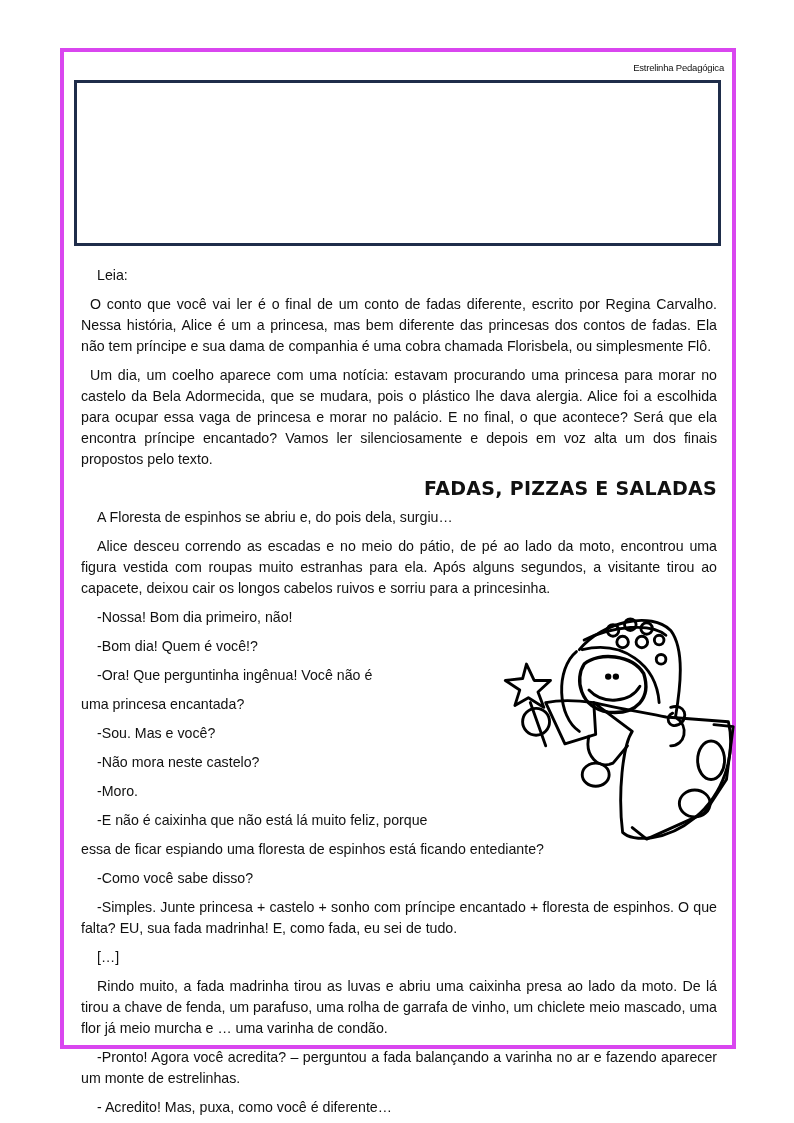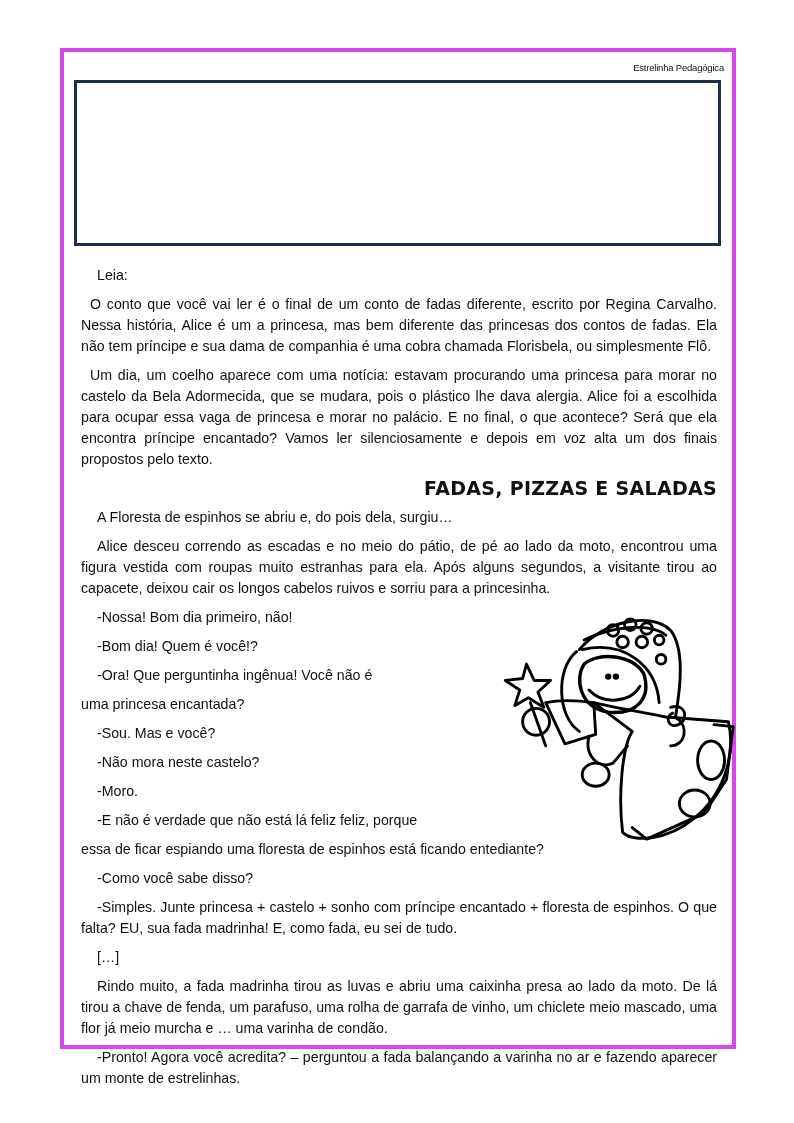--- a/index.html
+++ b/index.html
@@ -50,27 +50,28 @@
 
     <p class="ind2">A Floresta de espinhos se abriu e, do pois dela, surgiu…</p>
     <p class="just ind2">Alice desceu correndo as escadas e no meio do pátio, de pé ao lado da moto, encontrou uma figura vestida com roupas muito estranhas para ela. Após alguns segundos, a visitante tirou ao capacete, deixou cair os longos cabelos ruivos e sorriu para a princesinha.</p>
     <p class="ind2">-Nossa!  Bom dia primeiro, não!</p>
     <p class="ind2">-Bom dia! Quem é você!?</p>
     <p class="ind2">-Ora! Que perguntinha ingênua! Você não é</p>
     <p>uma princesa encantada?</p>
     <p class="ind2">-Sou. Mas e você?</p>
     <p class="ind2">-Não mora neste castelo?</p>
     <p class="ind2">-Moro.</p>
-    <p class="ind2">-E não é verdade que não está lá feliz feliz, porque</p>
+    <p class="ind2">-E não é caixinha que não está lá muito feliz, porque</p>
     <p>essa de ficar espiando uma floresta de espinhos está ficando entediante?</p>
     <p class="ind2">-Como você sabe disso?</p>
     <p class="just ind2">-Simples. Junte princesa + castelo + sonho com príncipe encantado + floresta de espinhos. O que falta? EU, sua fada madrinha! E, como fada, eu sei de tudo.</p>
     <p class="ind2">[…]</p>
     <p class="just ind2">Rindo muito, a fada madrinha tirou as luvas e abriu uma caixinha presa ao lado da moto. De lá tirou a chave de fenda, um parafuso, uma rolha de garrafa de vinho, um chiclete meio mascado, uma flor já meio murcha e … uma varinha de condão.</p>
     <p class="just ind2">-Pronto! Agora você acredita? – perguntou a fada balançando a varinha no ar  e fazendo aparecer um monte de estrelinhas.</p>
+    <p class="ind2">- Acredito! Mas, puxa, como você é diferente…</p>
 
     <svg class="fairy" viewBox="0 0 260 245" fill="none" stroke="#000" stroke-width="3" stroke-linejoin="round" stroke-linecap="round">
 
       <path d="M95 40 C120 10 170 0 190 20 C205 40 200 80 195 110 C210 120 205 140 190 140"></path>
       <path d="M100 30 C130 15 170 12 185 25"></path>
       <circle cx="130" cy="20" r="6"></circle>
         <circle cx="148" cy="14" r="6"></circle>
         <circle cx="165" cy="18" r="6"></circle>
         <circle cx="140" cy="32" r="6"></circle>
         <circle cx="160" cy="32" r="6"></circle>

